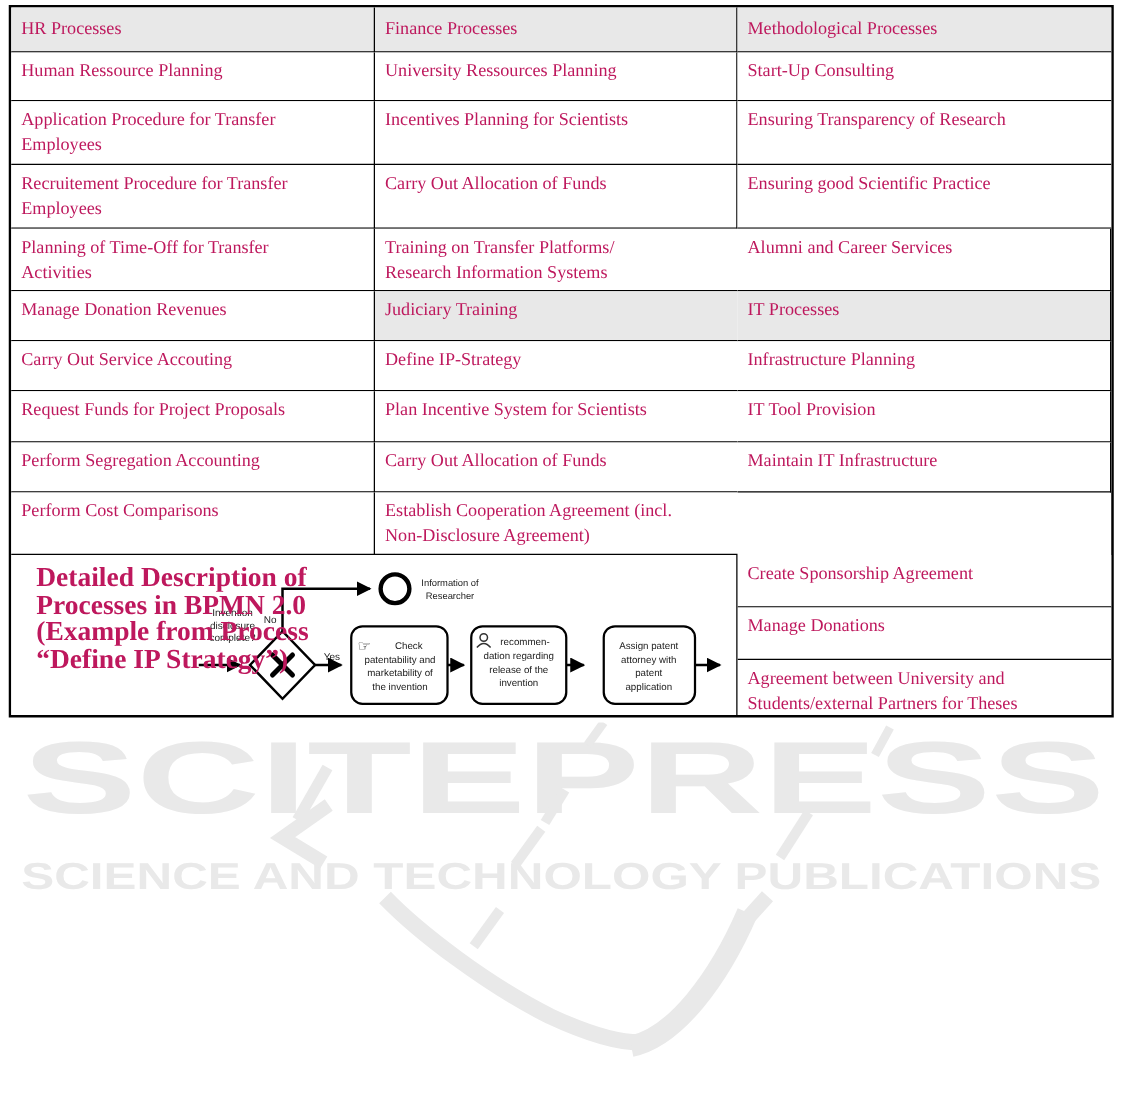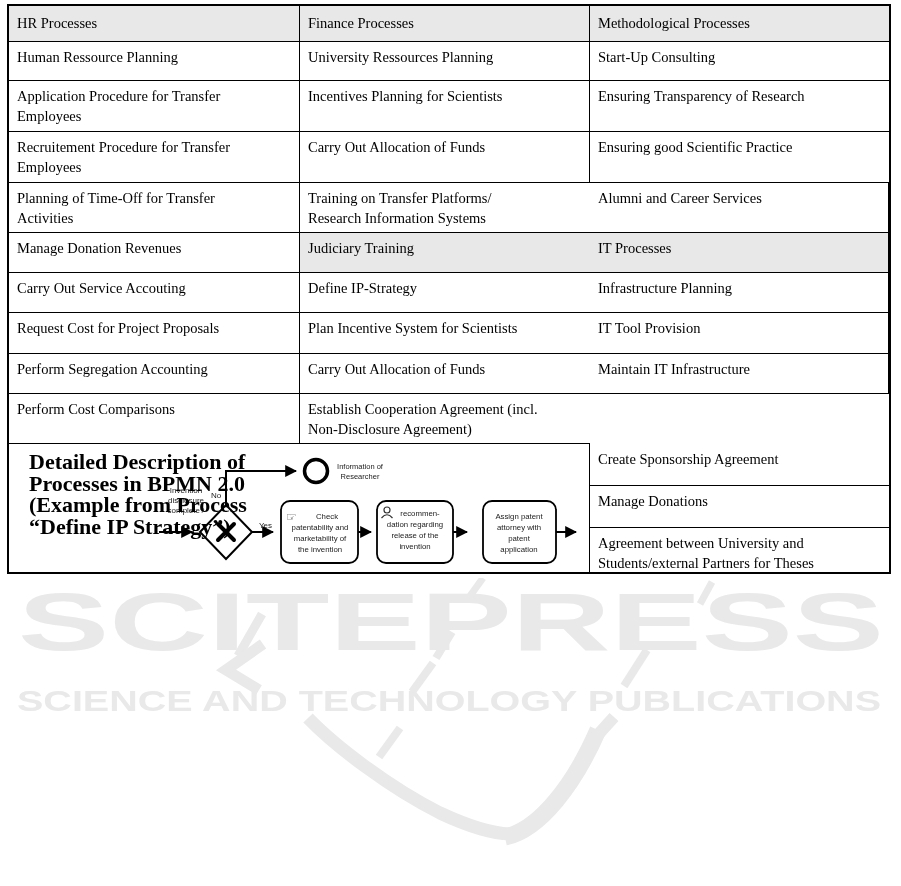--- a/index.html
+++ b/index.html
@@ -1,17 +1,17 @@
 <!DOCTYPE html>
 <html><head>
 <meta charset="utf-8">
 <style>
   html,body{margin:0;padding:0;background:#fff;}
   .page{position:relative;width:901px;height:886px;background:#fff;overflow:hidden;
-        font-family:"Liberation Serif",serif;color:#000000;}
+        font-family:"Liberation Serif",serif;color:#be185d;}
   
   .tbl{position:absolute;left:7px;top:4px;width:884px;height:570px;
        box-sizing:border-box;border:2px solid #000;
        display:grid;grid-template-columns:291px 290px 299px;
        grid-template-rows:36px 39px 51px 51px 50px 40px 40px 41px 40px 50px 42px 42px 44px;
        z-index:2;background:transparent;}
   .cell{box-sizing:border-box;border-right:1.5px solid #000;border-bottom:1.5px solid #000;
         padding:6px 6px 0 8px;font-size:14.5px;line-height:19.5px;white-space:pre-line;
         background:#fff;}
   .cell.head{background:#e8e8e8;padding-top:8px;}
@@ -60,21 +60,21 @@
 
     <div class="cell">Alumni and Career Services</div>
     <div class="cell">Manage Donation Revenues</div>
     <div class="cell lastcol gray">Judiciary Training</div>
 
     <div class="cell gray">IT Processes</div>
     <div class="cell">Carry Out Service Accouting</div>
     <div class="cell lastcol">Define IP-Strategy</div>
 
     <div class="cell">Infrastructure Planning</div>
-    <div class="cell">Request Cost for Project Proposals</div>
+    <div class="cell">Request Funds for Project Proposals</div>
     <div class="cell lastcol">Plan Incentive System for Scientists</div>
 
     <div class="cell">IT Tool Provision</div>
     <div class="cell">Perform Segregation Accounting</div>
     <div class="cell lastcol">Carry Out Allocation of Funds</div>
 
     <div class="cell">Maintain IT Infrastructure</div>
     <div class="cell">Perform Cost Comparisons</div>
     <div class="cell lastcol">Establish Cooperation Agreement (incl.
 Non-Disclosure Agreement)</div>

